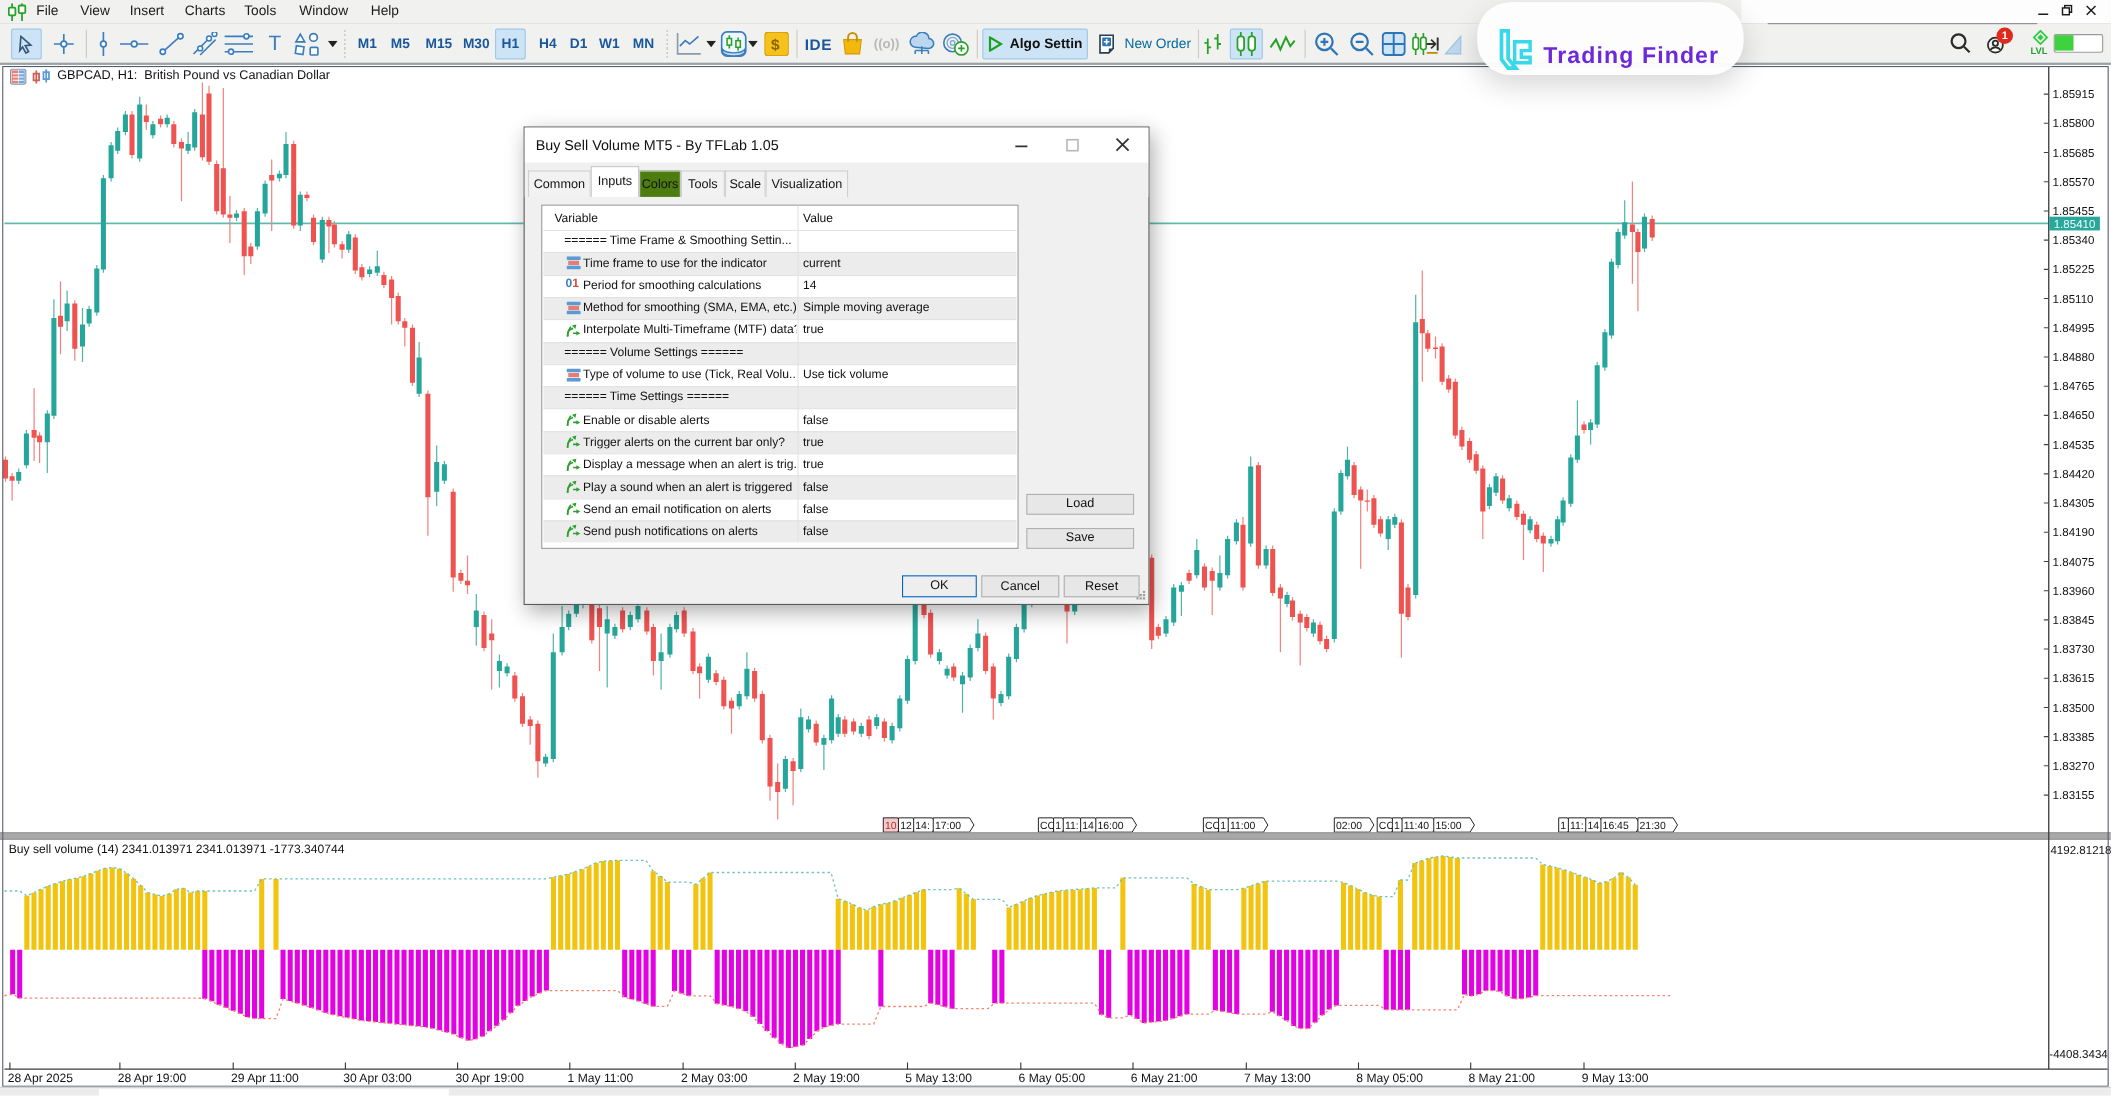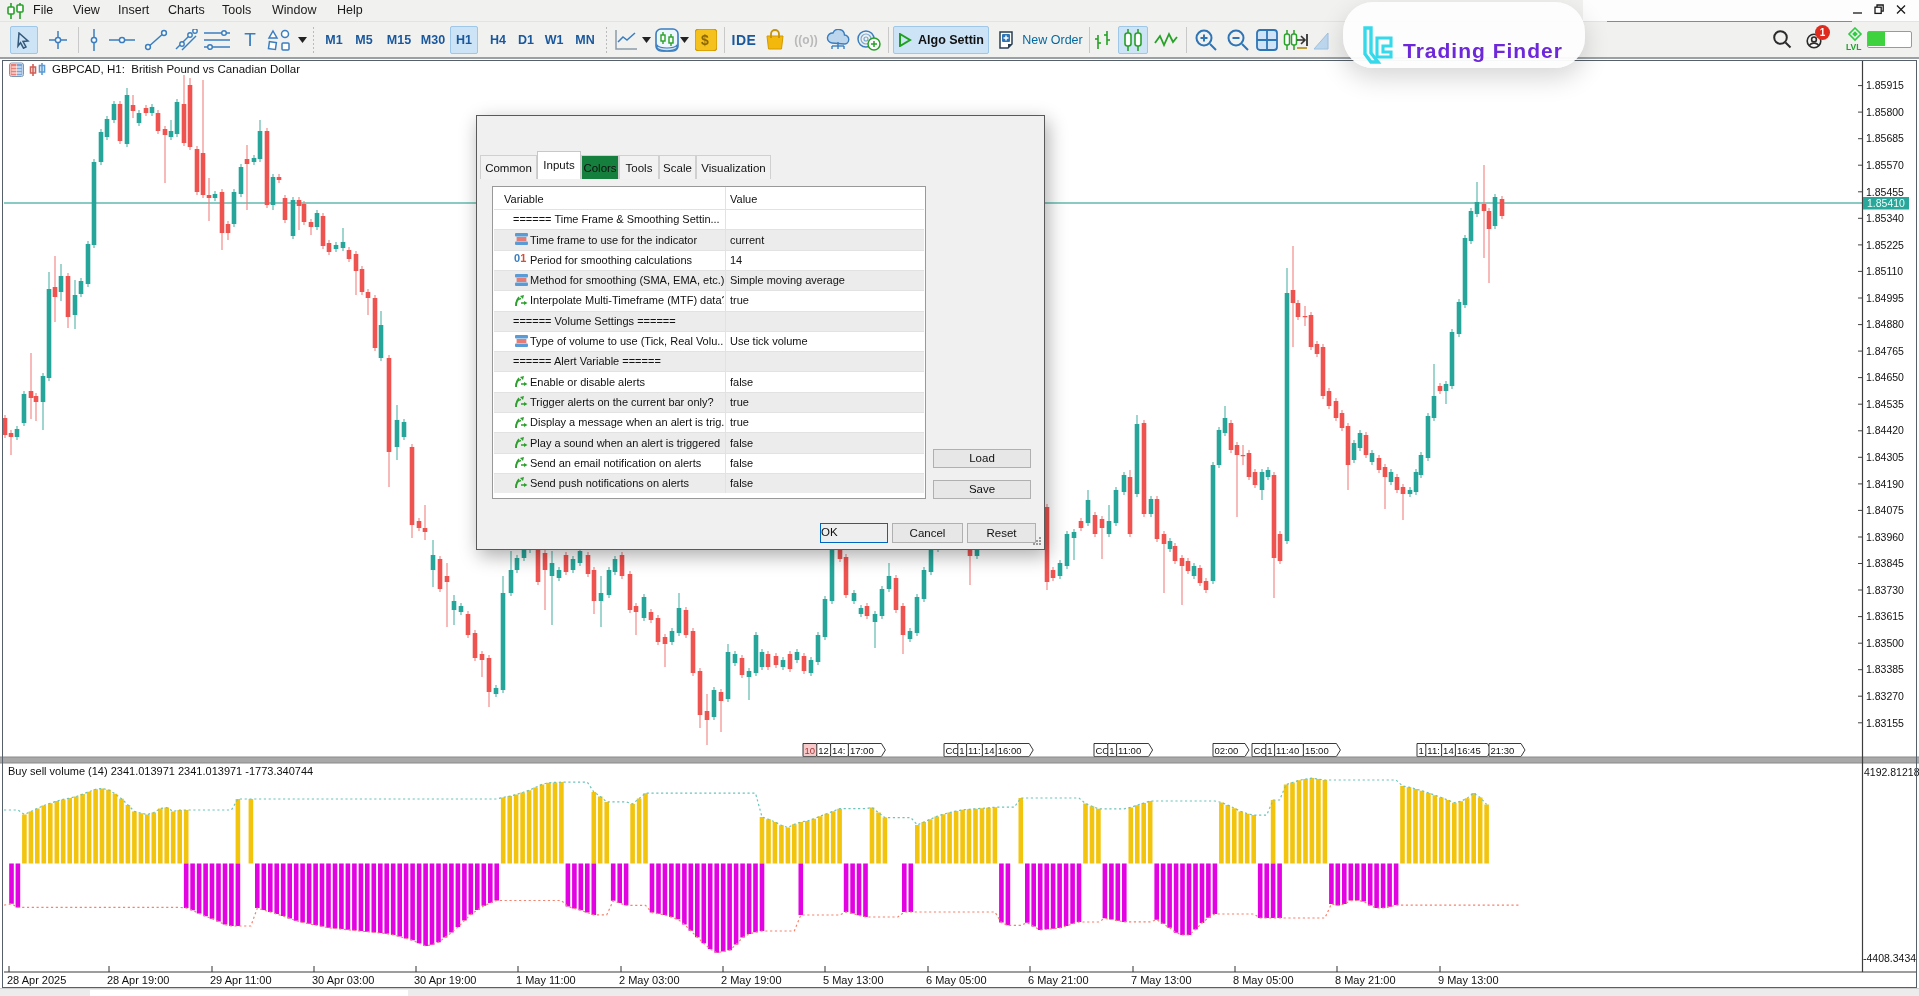--- a/index.html
+++ b/index.html
@@ -447,24 +447,36 @@
  <g stroke-width="1.6" fill="none">
       <path d="M24 2v12M21.5 5h5v6h-5z" stroke="#d05f56" fill="#fff"></path>
       <path d="M33 1v12M30.5 3.5h5V10h-5z" stroke="#5b9bd5" fill="#fff"></path>
     </g>
 </svg>
 <div id="charttitle">GBPCAD, H1:&nbsp; British Pound vs Canadian Dollar</div>
 <div id="statusbar">
     <div style="position:absolute;left:90px;top:1px;width:318px;height:7px;background:#fff"></div>
   </div>
 <div id="dlg" style="position:absolute;left:476px;top:115px;width:569px;height:435px;background:#f0f0f0;border:1px solid #5a5a5a;box-shadow:3px 6px 18px rgba(0,0,0,0.32);font-size:11.5px;color:#111">
+ <div style="position:absolute;left:0;top:0;width:100%;height:32px;background:#fff">
+  <span style="position:absolute;left:10px;top:8px;font-size:13px">Buy Sell Volume MT5 - By TFLab 1.05</span>
+  <svg style="position:absolute;left:444px;top:9px" width="16" height="14" viewBox="0 0 16 14">
+        <line x1="2" y1="8" x2="13" y2="8" stroke="#333" stroke-width="1.6"></line>
+      </svg>
+  <svg style="position:absolute;left:490px;top:9px" width="16" height="14" viewBox="0 0 16 14">
+        <rect x="3" y="2" width="10" height="10" fill="none" stroke="#b5b5b5" stroke-width="1.4"></rect>
+      </svg>
+  <svg style="position:absolute;left:536px;top:8px" width="16" height="15" viewBox="0 0 16 15">
+        <path d="M2 2l11 11M13 2L2 13" stroke="#333" stroke-width="1.6"></path>
+      </svg>
+ </div>
  <div style="position:absolute;left:0;top:32px;width:100%;height:31px;background:#f0f0f0">
   <div style="position:absolute;left:3px;bottom:0;width:57px;height:24px;text-align:center;line-height:24px;border:1px solid #d0d0d0;border-bottom:none;background:#f2f2f2">Common</div>
   <div style="position:absolute;left:60px;bottom:0;width:44px;height:28px;text-align:center;line-height:26px;border:1px solid #c8c8c8;border-bottom:none;background:#fff;z-index:2">Inputs</div>
-  <div style="position:absolute;left:104px;bottom:0;width:38px;height:24px;text-align:center;line-height:24px;border:1px solid #d0d0d0;border-bottom:none;background:#15803d">Colors</div>
+  <div style="position:absolute;left:104px;bottom:0;width:38px;height:24px;text-align:center;line-height:24px;border:1px solid #d0d0d0;border-bottom:none;background:#4d7c0f">Colors</div>
   <div style="position:absolute;left:142px;bottom:0;width:40px;height:24px;text-align:center;line-height:24px;border:1px solid #d0d0d0;border-bottom:none;background:#f2f2f2">Tools</div>
   <div style="position:absolute;left:182px;bottom:0;width:37px;height:24px;text-align:center;line-height:24px;border:1px solid #d0d0d0;border-bottom:none;background:#f2f2f2">Scale</div>
   <div style="position:absolute;left:219px;bottom:0;width:75px;height:24px;text-align:center;line-height:24px;border:1px solid #d0d0d0;border-bottom:none;background:#f2f2f2">Visualization</div>
  </div>
  <div id="dtable" style="position:absolute;left:15px;top:70px;width:434px;height:313px;background:#fff;border:1px solid #999;font-size:11px">
       <div style="position:absolute;left:11px;top:6px">Variable</div>
       <div style="position:absolute;left:237px;top:6px">Value</div>
       <div style="position:absolute;left:1px;top:22.0px;width:430px;height:20.3px;background:#fff;border-top:1px solid #e2e2e2"></div>
       <div style="position:absolute;left:20px;top:26.2px;width:211px;white-space:nowrap;overflow:hidden">====== Time Frame &amp; Smoothing Settin...</div>
       <div style="position:absolute;left:1px;top:42.3px;width:430px;height:20.3px;background:#ececec;border-top:1px solid #e2e2e2"></div>
@@ -503,21 +515,21 @@
       <div style="position:absolute;left:20px;top:127.7px;width:211px;white-space:nowrap;overflow:hidden">====== Volume Settings ======</div>
       <div style="position:absolute;left:1px;top:143.8px;width:430px;height:20.3px;background:#fff;border-top:1px solid #e2e2e2"></div>
       <span style="position:absolute;left:22px;top:147.8px"><svg width="13" height="12" viewBox="0 0 13 12">
           <rect x="0" y="0" width="13" height="3.4" rx="1" fill="#5b9bd5"></rect>
           <rect x="1.6" y="4" width="9.8" height="4" fill="#e57d76"></rect>
           <rect x="0" y="8.6" width="13" height="3.4" rx="1" fill="#5b9bd5"></rect>
         </svg></span>
       <div style="position:absolute;left:37px;top:148.0px;width:194px;white-space:nowrap;overflow:hidden">Type of volume to use (Tick, Real Volu...</div>
       <div style="position:absolute;left:237px;top:148.0px">Use tick volume</div>
       <div style="position:absolute;left:1px;top:164.1px;width:430px;height:20.3px;background:#ececec;border-top:1px solid #e2e2e2"></div>
-      <div style="position:absolute;left:20px;top:168.3px;width:211px;white-space:nowrap;overflow:hidden">====== Alert Variable ======</div>
+      <div style="position:absolute;left:20px;top:168.3px;width:211px;white-space:nowrap;overflow:hidden">====== Time Settings ======</div>
       <div style="position:absolute;left:1px;top:184.4px;width:430px;height:20.3px;background:#fff;border-top:1px solid #e2e2e2"></div>
       <span style="position:absolute;left:21px;top:187.9px"><svg width="14" height="13" viewBox="0 0 14 13">
           <g fill="none" stroke="#2ca02c" stroke-width="1.5">
             <path d="M2 12C2 7 3 5.5 7 4.5"></path>
             <path d="M2 12C2 8 2.5 6 5 3"></path>
           </g>
           <path d="M6 2l4-1-1 4z" fill="#2ca02c"></path>
           <path d="M7 9h4" stroke="#2ca02c" stroke-width="1.5" fill="none"></path>
           <path d="M10 7l3.5 2-3.5 2z" fill="#2ca02c"></path>
         </svg></span>
@@ -580,21 +592,21 @@
           <path d="M6 2l4-1-1 4z" fill="#2ca02c"></path>
           <path d="M7 9h4" stroke="#2ca02c" stroke-width="1.5" fill="none"></path>
           <path d="M10 7l3.5 2-3.5 2z" fill="#2ca02c"></path>
         </svg></span>
       <div style="position:absolute;left:37px;top:290.1px;width:194px;white-space:nowrap;overflow:hidden">Send push notifications on alerts</div>
       <div style="position:absolute;left:237px;top:290.1px">false</div>
       <div style="position:absolute;left:232px;top:0;width:1px;height:306.2px;background:#e2e2e2"></div>
     </div>
  <div style="position:absolute;left:456px;top:333px;width:98px;height:19px;background:#e7e7e7;border:1px solid #b0b0b0;text-align:center;line-height:17px">Load</div>
  <div style="position:absolute;left:456px;top:364px;width:98px;height:19px;background:#e7e7e7;border:1px solid #b0b0b0;text-align:center;line-height:17px">Save</div>
- <div style="position:absolute;left:343px;top:407px;width:68px;height:20px;background:#eee;border:1.5px solid #0067c0;line-height:17px">OK</div>
+ <div style="position:absolute;left:343px;top:407px;width:68px;height:20px;background:#eee;border:1.5px solid #0067c0;text-align:center;line-height:17px">OK</div>
  <div style="position:absolute;left:415px;top:407px;width:71px;height:20px;background:#e7e7e7;border:1px solid #b0b0b0;text-align:center;line-height:18px">Cancel</div>
  <div style="position:absolute;left:490px;top:407px;width:69px;height:20px;background:#e7e7e7;border:1px solid #b0b0b0;text-align:center;line-height:18px">Reset</div>
  <svg style="position:absolute;left:556px;top:421px" width="9" height="9" viewBox="0 0 9 9">
       <g fill="#9a9a9a">
         <rect x="6" y="0" width="2" height="2"></rect>
         <rect x="6" y="3" width="2" height="2"></rect>
         <rect x="6" y="6" width="2" height="2"></rect>
         <rect x="3" y="3" width="2" height="2"></rect>
         <rect x="3" y="6" width="2" height="2"></rect>
         <rect x="0" y="6" width="2" height="2"></rect>

